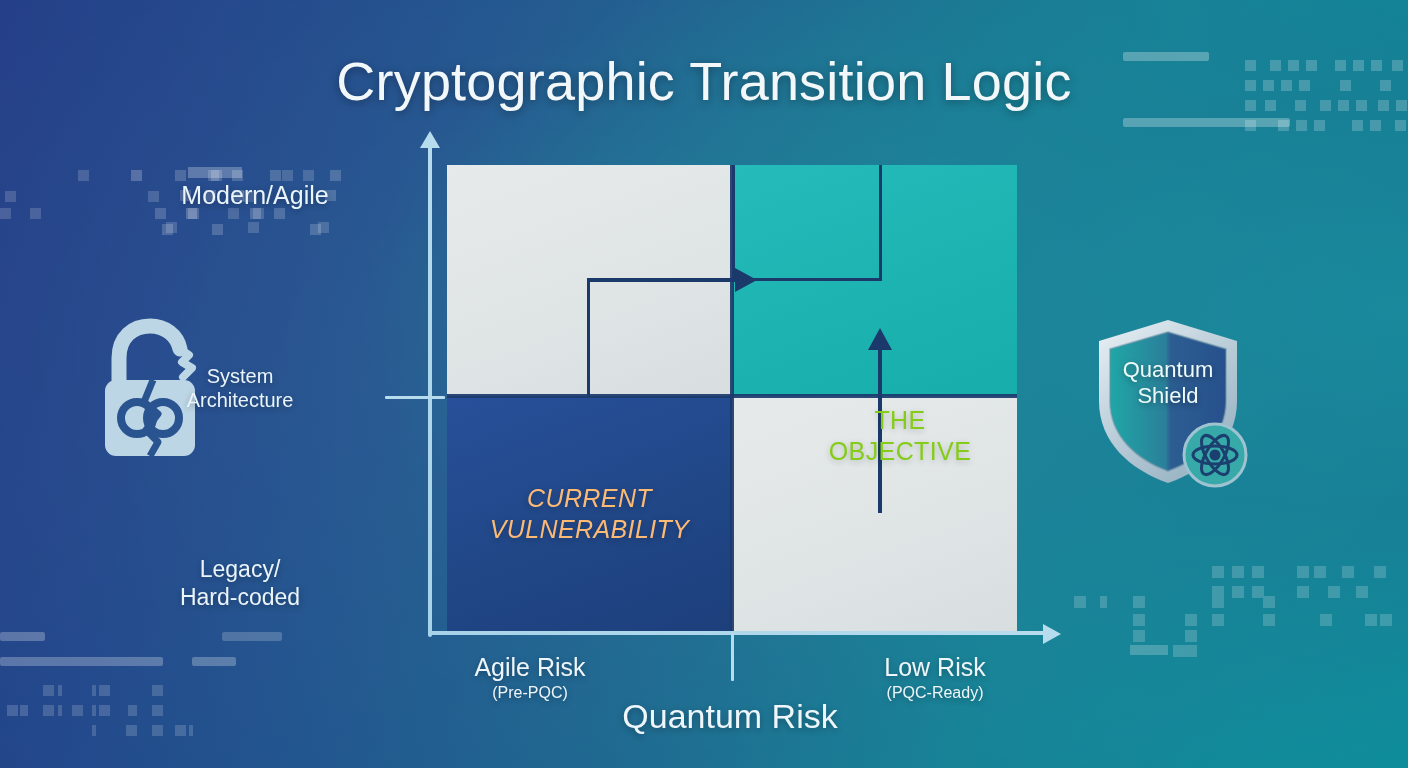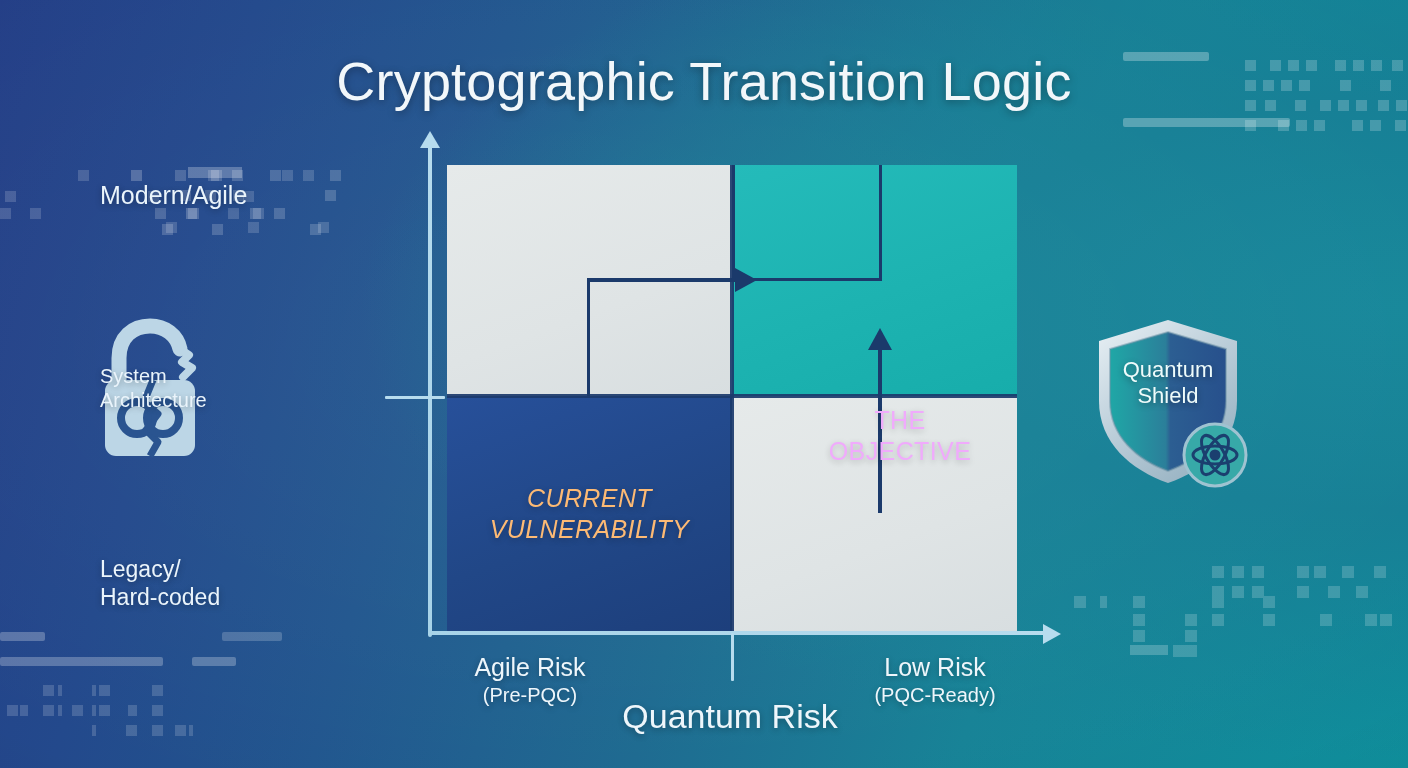--- a/index.html
+++ b/index.html
@@ -34,21 +34,21 @@
   .chart{position:absolute;left:447px;top:165px;width:570px;height:466px;}
   .q{position:absolute;box-sizing:border-box;}
   .q-tl{left:0;top:0;width:285px;height:231px;background:linear-gradient(160deg,#e6eaea 0%,#dfe4e5 60%,#d8dee0 100%);}
   .q-tr{left:285px;top:0;width:285px;height:231px;background:linear-gradient(160deg,#24bbba 0%,#1db3b1 55%,#17adab 100%);}
   .q-bl{left:0;top:231px;width:285px;height:235px;background:linear-gradient(160deg,#27509a 0%,#214787 55%,#1d3f7c 100%);}
   .q-br{left:285px;top:231px;width:285px;height:235px;background:linear-gradient(160deg,#e6eaea 0%,#dfe4e5 60%,#d8dee0 100%);}
   .qdiv-v{position:absolute;left:283px;top:0;width:4px;height:466px;background:#1b3a6b;opacity:.92;}
   .qdiv-h{position:absolute;left:0;top:229px;width:570px;height:4px;background:#1b3a6b;opacity:.92;}
 
   .qlabel{position:absolute;text-align:center;line-height:1.22;font-size:25px;letter-spacing:.4px;}
-  .qlabel.obj{left:285px;top:240px;width:336px;color:#f0abfc;text-shadow:0 2px 6px rgba(0,0,0,.22);}
+  .qlabel.obj{left:285px;top:240px;width:336px;color:#84cc16;text-shadow:0 2px 6px rgba(0,0,0,.22);}
   .qlabel.cur{left:0px;top:318px;width:285px;color:#fdba74;text-shadow:0 2px 6px rgba(0,0,0,.25);font-style:italic;}
 
   
   .step{position:absolute;box-sizing:border-box;border:3px solid #1b3a6b;}
   .step-top{left:140px;top:113px;width:152px;height:118px;border-bottom:none;border-right:none;}
   .step-bot{left:285px;top:0px;width:150px;height:116px;border-top:none;}
 
   
   .arw{position:absolute;}
   .arw .ln{position:absolute;background:#1b3a6b;}
@@ -62,32 +62,32 @@
   .axis-x{position:absolute;left:428px;top:631px;width:618px;height:4px;
     background:linear-gradient(90deg,#a7d3e8 0%,#b7dcee 100%);border-radius:2px;}
   .axis-x-head{position:absolute;left:1043px;top:624px;width:0;height:0;
     border-top:10px solid transparent;border-bottom:10px solid transparent;border-left:18px solid #b7dcee;}
 
   .tick{position:absolute;background:#b7dcee;border-radius:1px;}
   .tick-y{left:385px;top:396px;width:60px;height:3px;}
   .tick-x{left:731px;top:633px;width:3px;height:48px;}
 
   
-  .ylab{position:absolute;text-align:left;color:#eaf4fb;line-height:1.2;
+  .ylab{position:absolute;text-align:center;color:#eaf4fb;line-height:1.2;
     text-shadow:0 2px 6px rgba(0,0,0,.3);}
   .ylab.modern{left:100px;top:180px;width:310px;font-size:25px;}
   .ylab.system{left:100px;top:364px;width:280px;font-size:20px;}
   .ylab.legacy{left:100px;top:556px;width:280px;font-size:23px;}
 
   .xlab{position:absolute;text-align:center;color:#eef6fb;line-height:1.22;
     text-shadow:0 2px 6px rgba(0,0,0,.3);}
   .xlab.high{left:420px;top:652px;width:220px;font-size:25px;}
   .xlab.quantum{left:600px;top:696px;width:260px;font-size:34px;}
   .xlab.low{left:830px;top:652px;width:210px;font-size:25px;}
-  .xsub{font-size:20px;display:block;}
+  .xsub{font-size:16px;display:block;}
 
   
   .lock{position:absolute;left:97px;top:318px;width:105px;height:145px;}
 
   
   .shield{position:absolute;left:1085px;top:315px;width:166px;height:175px;}
   .shield-txt{position:absolute;left:1085px;top:357px;width:166px;text-align:center;
     font-size:22px;line-height:1.2;color:#eefbfb;text-shadow:0 2px 6px rgba(0,0,0,.35);}
 </style>
 </head>

